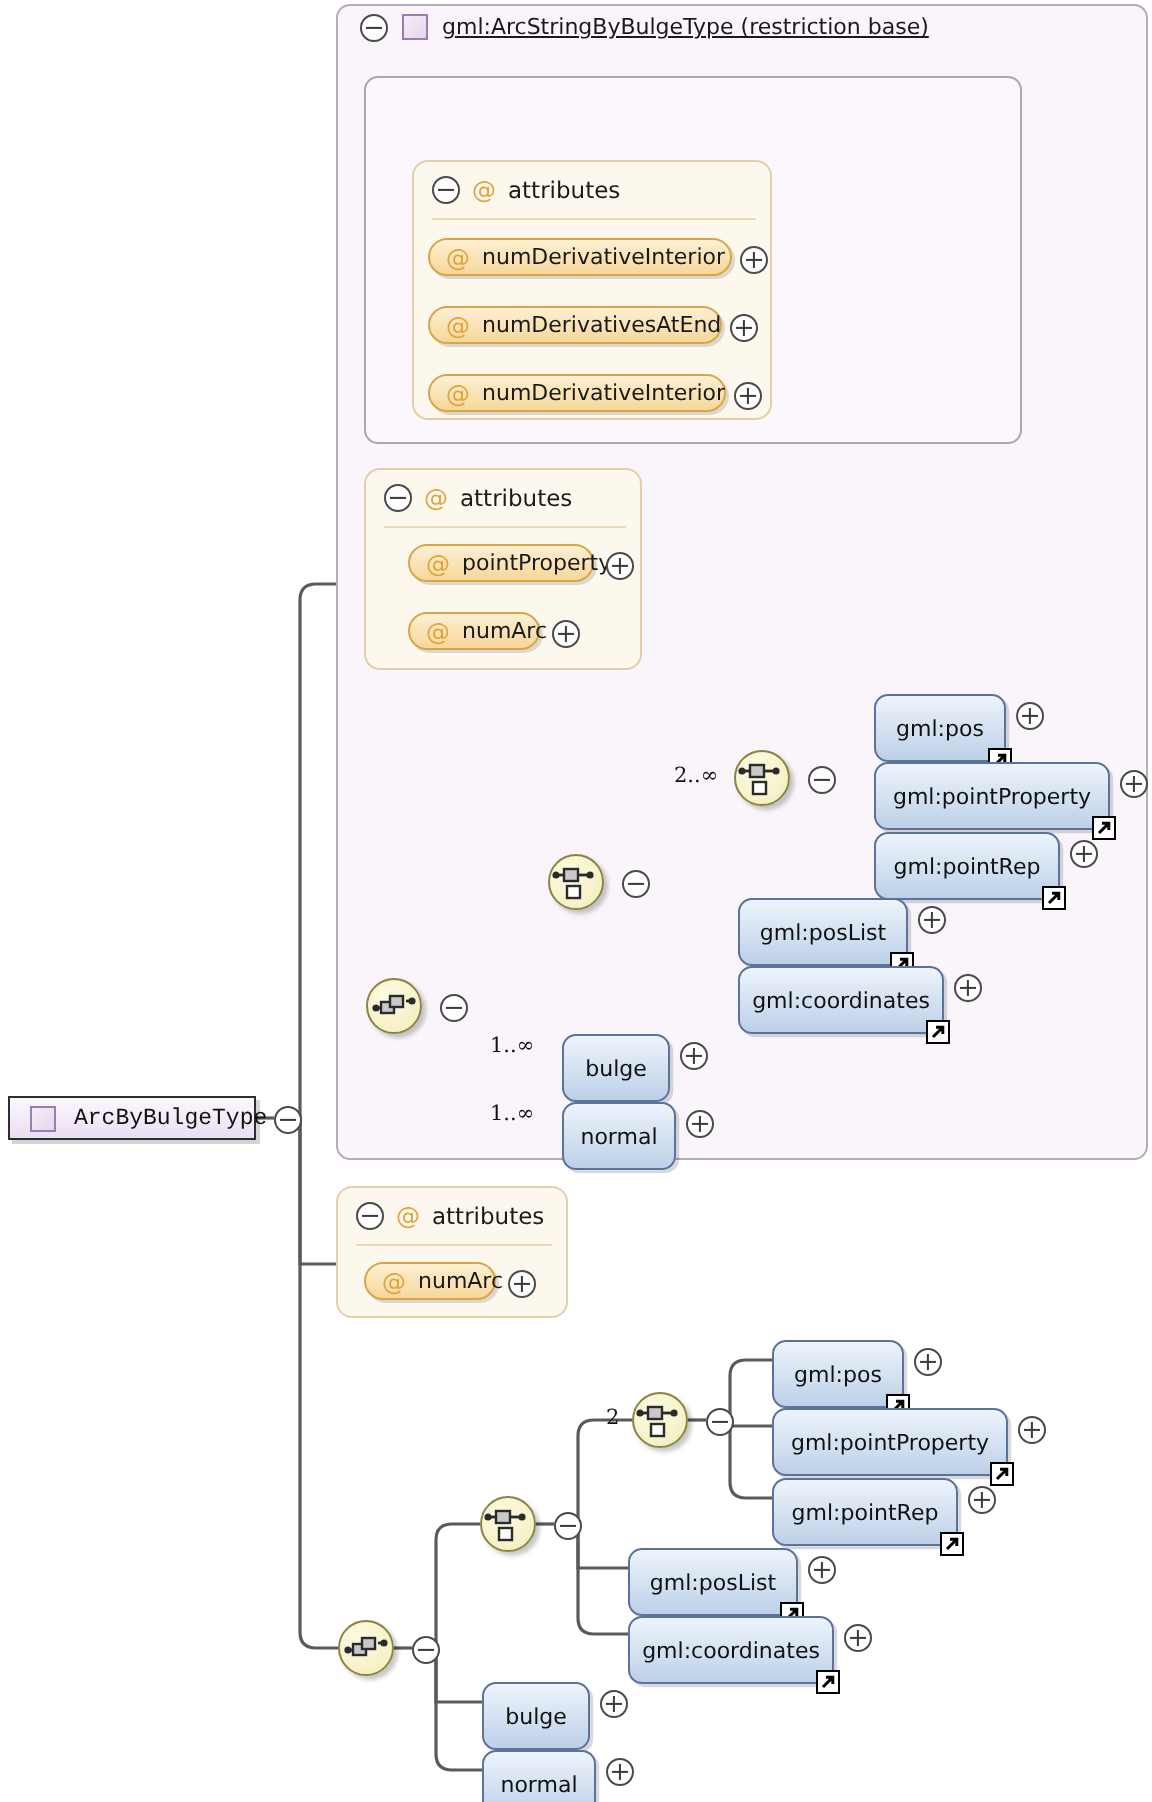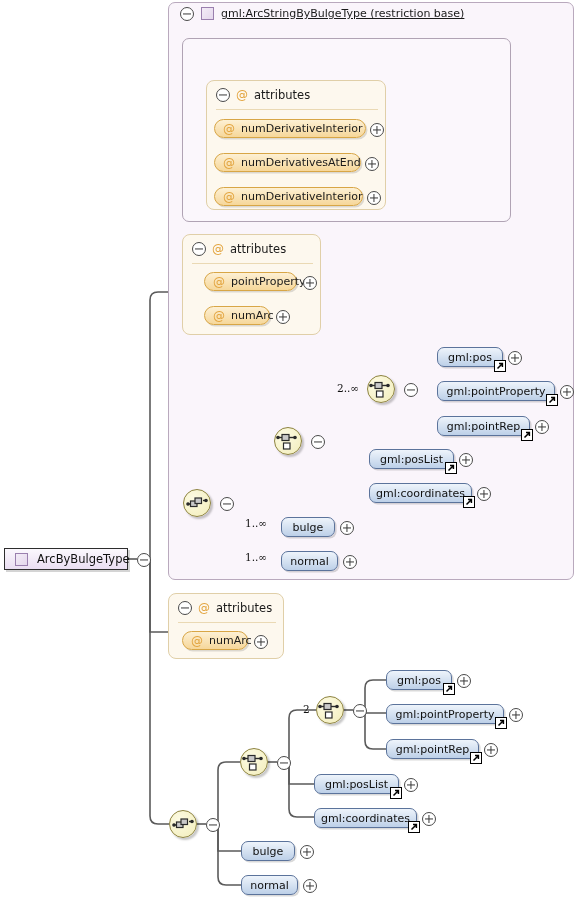--- a/index.html
+++ b/index.html
@@ -87,21 +87,21 @@
     background:linear-gradient(#fdf0d4,#f6d79a);
     box-shadow:1.5px 1.5px 0 rgba(0,0,0,0.13);
     display:flex;align-items:center;gap:6px;
     padding:0 9px 0 8px;
     font-size:11px;color:#1a1a1a;white-space:nowrap;
   }
 
   
   .elem{
     position:absolute;box-sizing:border-box;
-    height:20px;
+    height:34px;
     border:1px solid #5b739b;
     border-radius:7px;
     background:linear-gradient(#eef4fb,#bdd0e8);
     box-shadow:1.6px 1.6px 0 rgba(0,0,0,0.15);
     display:flex;align-items:center;justify-content:center;
     padding:0 9px;
     font-size:11px;color:#111;white-space:nowrap;
   }
   
   .linkbadge{
@@ -113,21 +113,21 @@
   .linkbadge svg{display:block;}
 
   
   .rootbox{
     position:absolute;box-sizing:border-box;
     border:1.3px solid #2d2d2d;
     background:linear-gradient(#fbf8fd,#eadef2);
     box-shadow:2px 2px 0 rgba(0,0,0,0.17);
     display:flex;align-items:center;gap:9px;
     padding:0 10px;
-    font-size:11.5px;color:#111;white-space:nowrap;
+    font-size:11.5px;color:#111;white-space:nowrap;font-family:Liberation Mono, monospace;
   }
 
   
   .comp{
     position:absolute;width:28px;height:28px;border-radius:50%;
     border:1.3px solid #8d8340;
     background:radial-gradient(circle at 36% 32%,#fdfbe3,#f2edba);
     box-shadow:2px 2px 2px rgba(0,0,0,0.22);
     box-sizing:border-box;
   }

